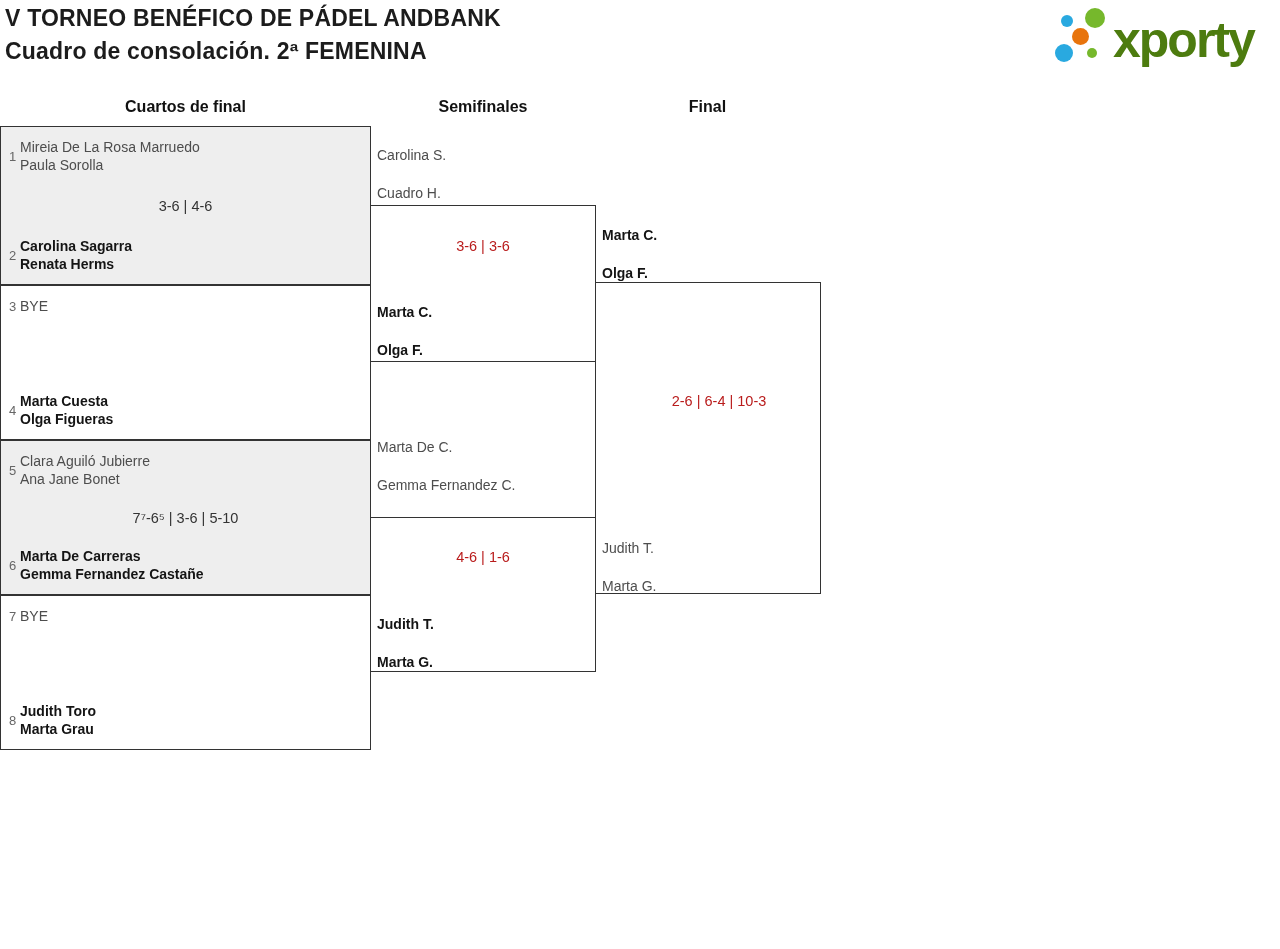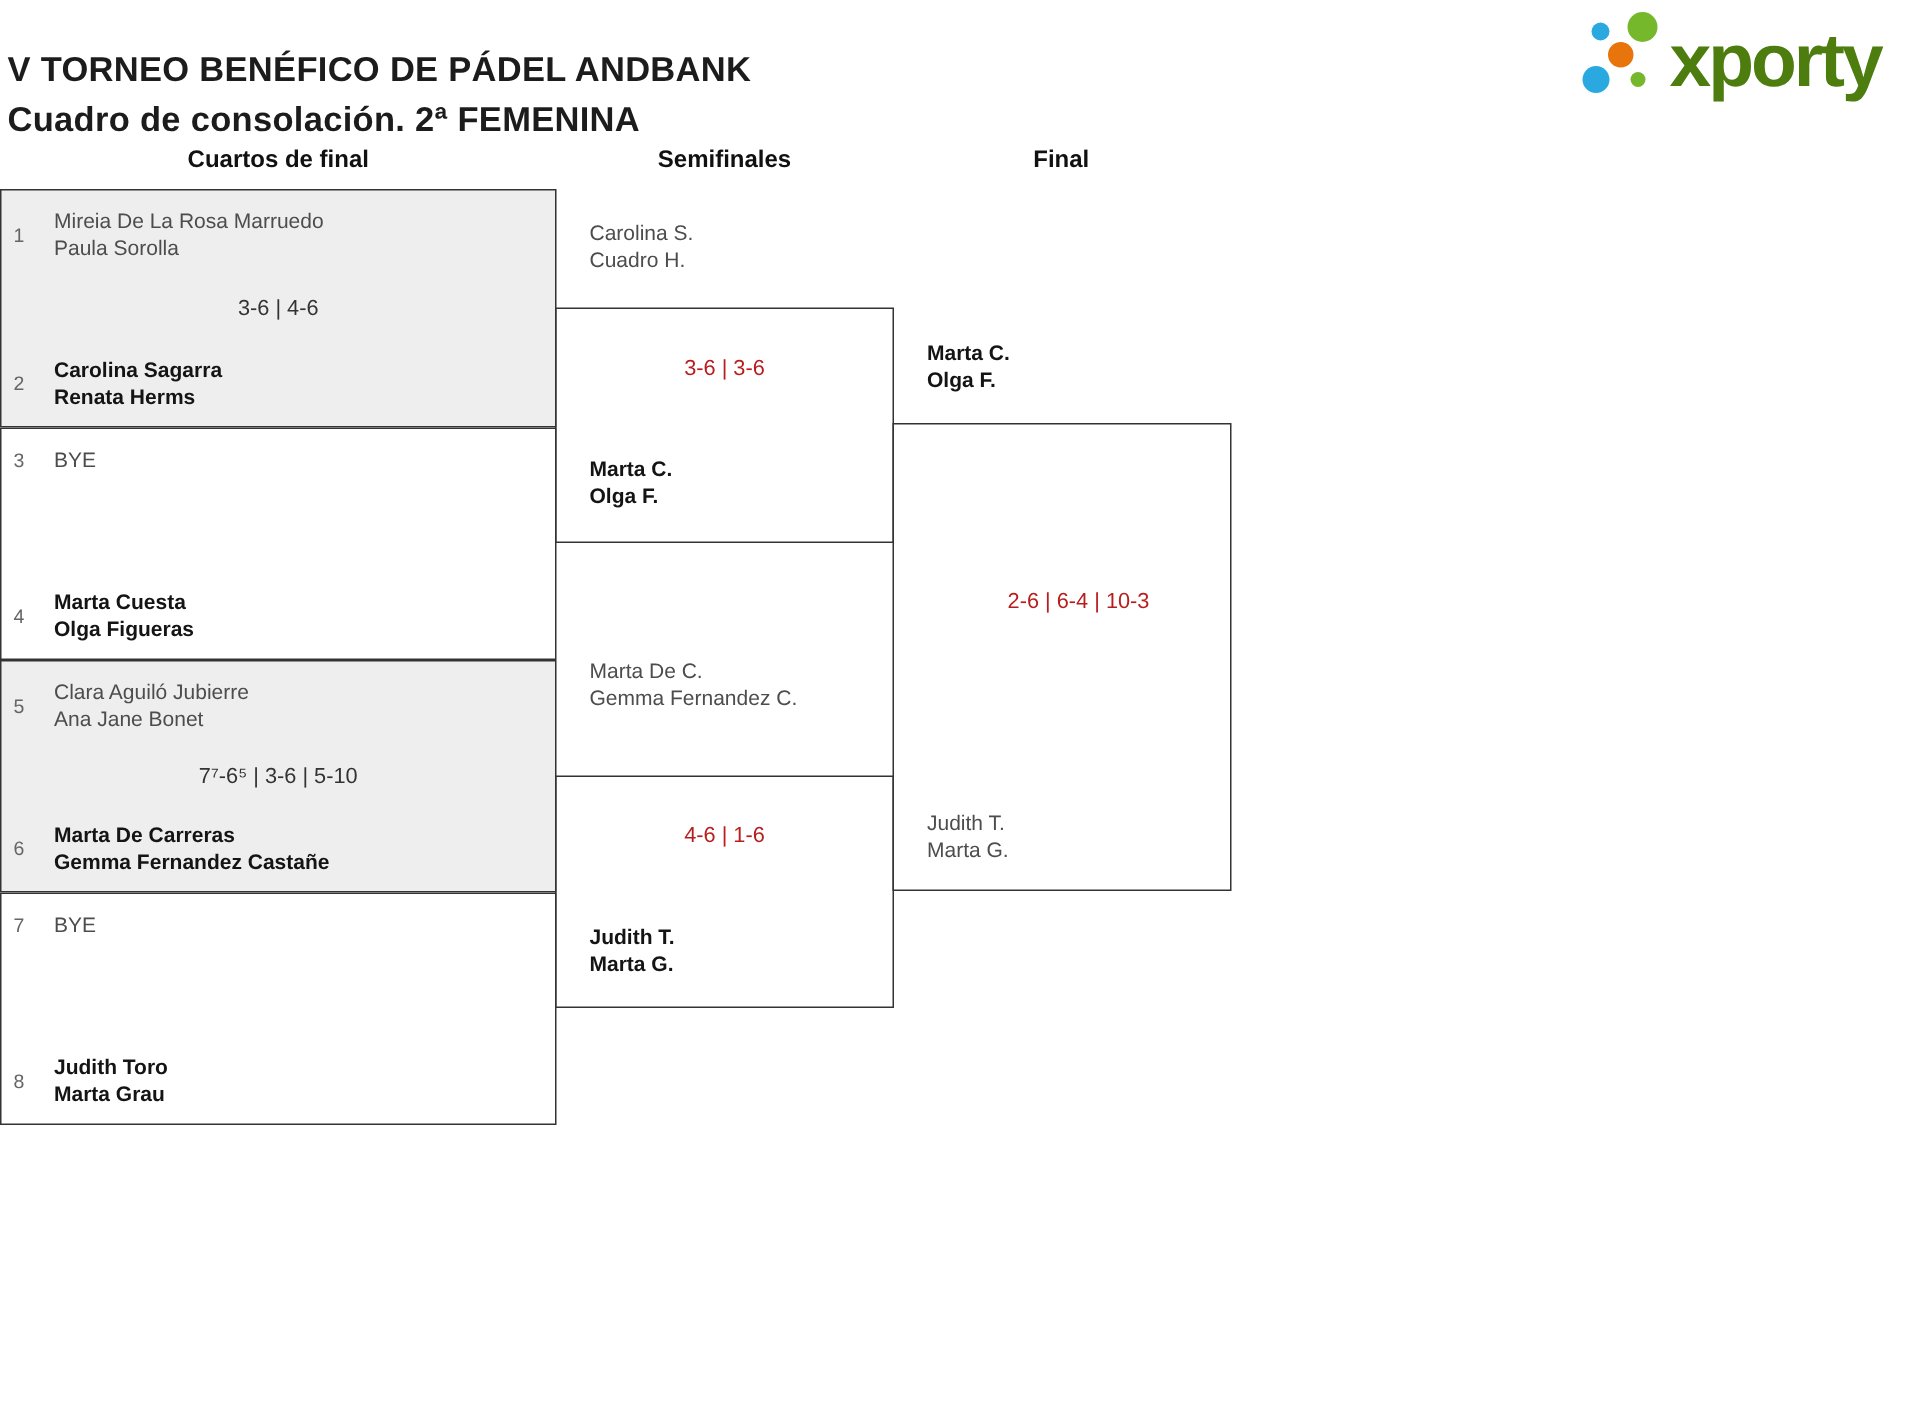--- a/index.html
+++ b/index.html
@@ -3,21 +3,21 @@
 <meta charset="utf-8">
 <style>
   * { margin:0; padding:0; box-sizing:border-box; }
   html,body { background:#fff; }
   .stage {
     position:relative; width:1280px; height:949px; background:#ffffff;
     font-family:"Liberation Sans", sans-serif; overflow:hidden; color:#1c1c1c;
   }
 
   
-  .title-block { position:absolute; left:5px; top:2px;margin-top:28px; }
+  .title-block { position:absolute; left:5px; top:2px; }
   .title-line { font-size:23px; font-weight:700; color:#1c1c1c; line-height:33px; letter-spacing:0.2px; white-space:nowrap; }
 
   
   .logo { position:absolute; left:1050px; top:8px; width:224px; height:72px; cursor:pointer; }
   .dot { position:absolute; border-radius:50%; }
   .dot-blue-sm   { left:11px; top:7px;  width:12px; height:12px; background:#29a9e0; }
   .dot-green-lg  { left:35px; top:0px;  width:20px; height:20px; background:#76b82c; }
   .dot-orange    { left:22px; top:20px; width:17px; height:17px; background:#e8740c; }
   .dot-blue-lg   { left:5px;  top:36px; width:18px; height:18px; background:#29a9e0; }
   .dot-green-sm  { left:37px; top:40px; width:10px; height:10px; background:#76b82c; }
@@ -37,31 +37,31 @@
             padding:11px 0; background:#fff; }
   .qf-box.shaded { background:#eeeeee; }
   .qf1 { top:126px; height:159px; }
   .qf2 { top:285px; height:155px; }
   .qf3 { top:440px; height:155px; }
   .qf4 { top:595px; height:155px; }
 
   .team-row { display:flex; align-items:center; }
   .seed { flex:none; width:19px; padding-left:8px; font-size:13px; color:#666; }
   .names { display:flex; flex-direction:column; }
-  .nline { display:block; font-size:14px; line-height:18px; color:#4d4d4d; white-space:nowrap;margin-left:16px; }
+  .nline { display:block; font-size:14px; line-height:18px; color:#4d4d4d; white-space:nowrap; }
   .winner .nline { font-weight:700; color:#141414; }
   .score { text-align:center; font-size:14.5px; color:#333; line-height:16px; }
 
   
   .outline-box { position:absolute; border:1px solid #333; background:transparent; }
   .sf1-box   { left:370px; top:205px; width:226px; height:157px; }
   .sf2-box   { left:370px; top:517px; width:226px; height:155px; }
   .final-box { left:595px; top:282px; width:226px; height:312px; }
 
-  .adv-label { position:absolute; display:flex; flex-direction:column; }
+  .adv-label { position:absolute; display:flex; flex-direction:column;gap:20px; }
   .lbl-sf1-top    { left:377px; top:146px; }
   .lbl-sf1-bottom { left:377px; top:303px; }
   .lbl-sf2-top    { left:377px; top:438px; }
   .lbl-sf2-bottom { left:377px; top:615px; }
   .lbl-final-top    { left:602px; top:226px; }
   .lbl-final-bottom { left:602px; top:539px; }
 
   .score-abs { position:absolute; text-align:center; font-size:14.5px; color:#b91c1c; line-height:16px; }
   .score-sf1   { left:370px; top:238px; width:226px; }
   .score-sf2   { left:370px; top:549px; width:226px; }

